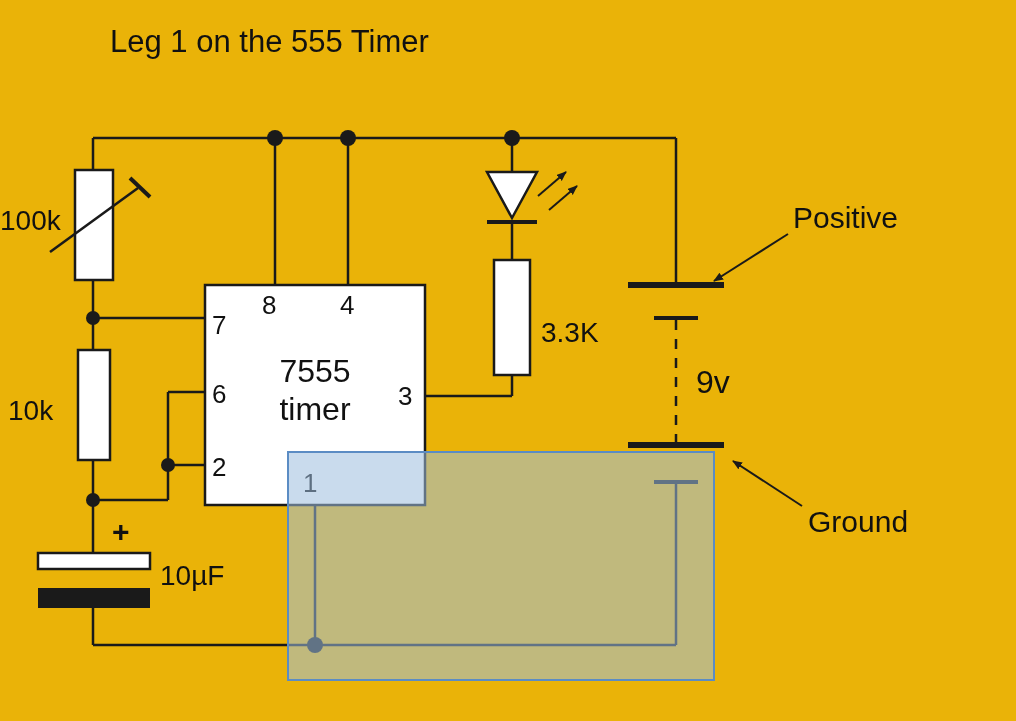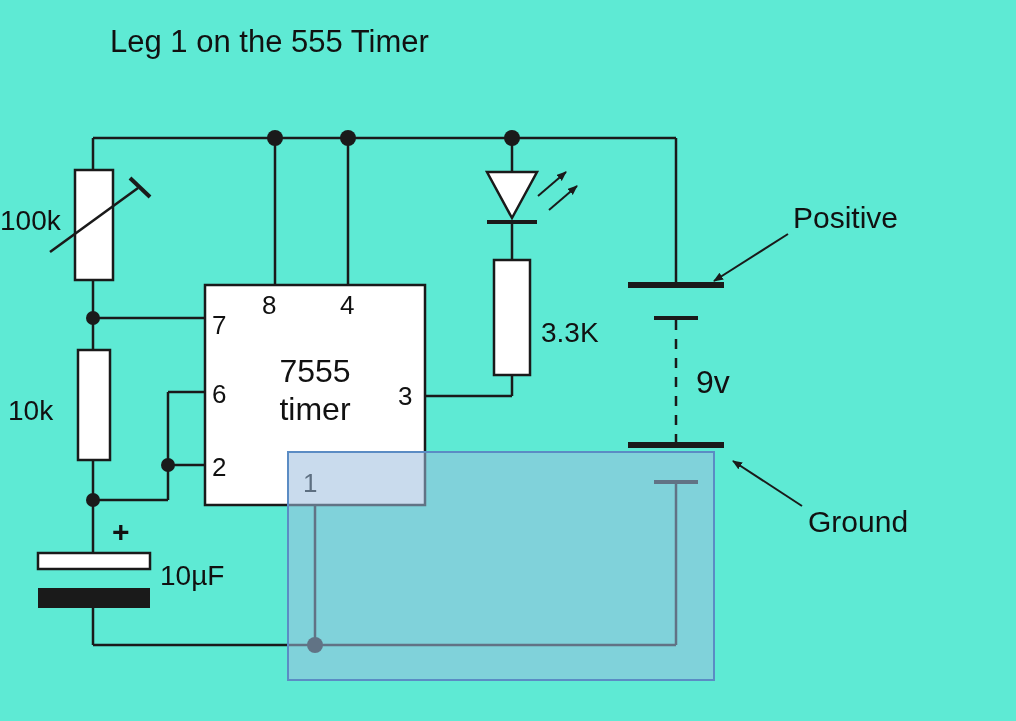--- a/index.html
+++ b/index.html
@@ -5,21 +5,21 @@
   html, body {
     margin: 0;
     padding: 0;
     background: #ffffff;
     font-family: "Liberation Sans", sans-serif;
   }
   .canvas {
     position: relative;
     width: 1016px;
     height: 721px;
-    background: #5eead4;
+    background: #eab308;
     overflow: hidden;
   }
   svg text {
     fill: #111111;
     font-family: "Liberation Sans", sans-serif;
   }
   .wire { stroke: #1a1a1a; stroke-width: 2.5; fill: none; }
   .thick { stroke: #1a1a1a; fill: none; }
   .comp { stroke: #1a1a1a; stroke-width: 2.5; fill: #ffffff; }
   .dot  { fill: #1a1a1a; stroke: none; }

